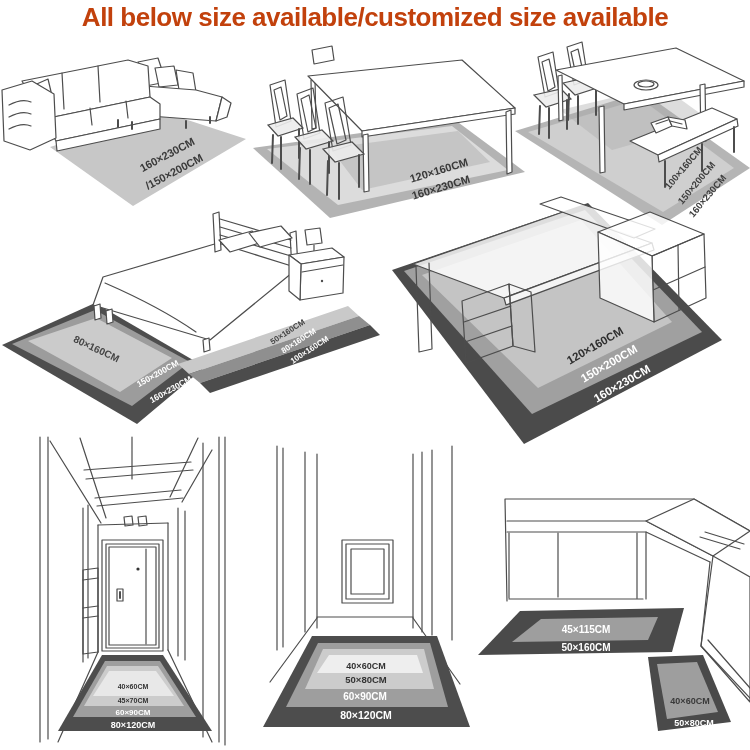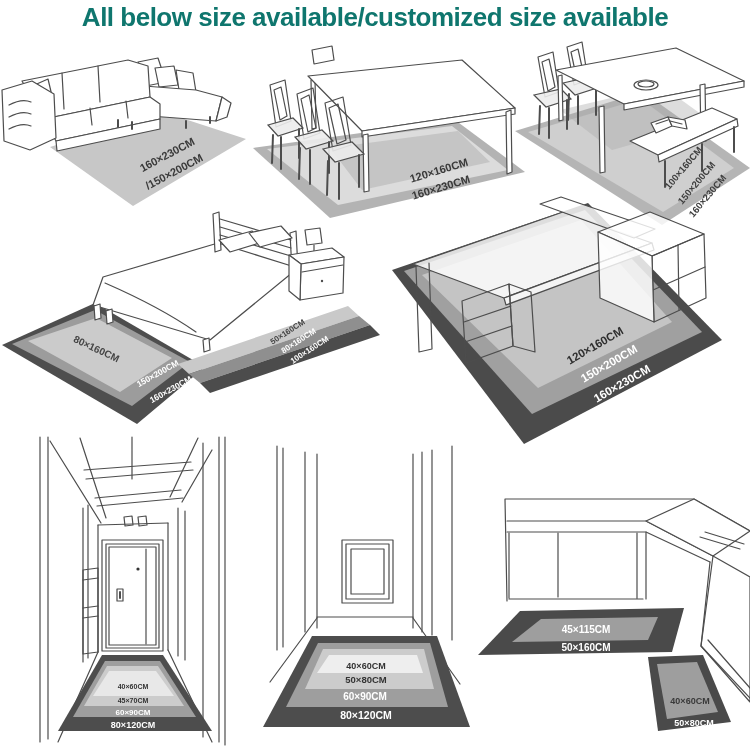--- a/index.html
+++ b/index.html
@@ -1,19 +1,19 @@
 <!DOCTYPE html>
 <html><head>
 <meta charset="utf-8">
 <style>
   html,body{margin:0;padding:0;background:#fff;}
   .canvas{position:relative;width:750px;height:750px;background:#ffffff;overflow:hidden;
           font-family:"Liberation Sans",sans-serif;}
   .banner{position:absolute;top:2px;left:0;right:0;text-align:center;
-          font-size:26px;font-weight:700;letter-spacing:-0.5px;color:#0f766e;}
+          font-size:26px;font-weight:700;letter-spacing:-0.5px;color:#c2410c;}
   svg{position:absolute;left:0;top:0;}
   svg text{font-family:"Liberation Sans",sans-serif;font-weight:bold;}
   .ln{stroke:#4d4d4d;stroke-width:1.2;fill:none;stroke-linejoin:round;stroke-linecap:round;}
   .wh{stroke:#4d4d4d;stroke-width:1.2;fill:#ffffff;stroke-linejoin:round;}
   .wh8{stroke:#4d4d4d;stroke-width:1.2;fill:#ffffff;fill-opacity:.82;stroke-linejoin:round;}
   .seat{stroke:#4d4d4d;stroke-width:1.2;fill:#ececec;fill-opacity:.9;}
   .leg{stroke:#4d4d4d;stroke-width:2;fill:none;stroke-linecap:round;}
 </style>
 </head>
 <body>

